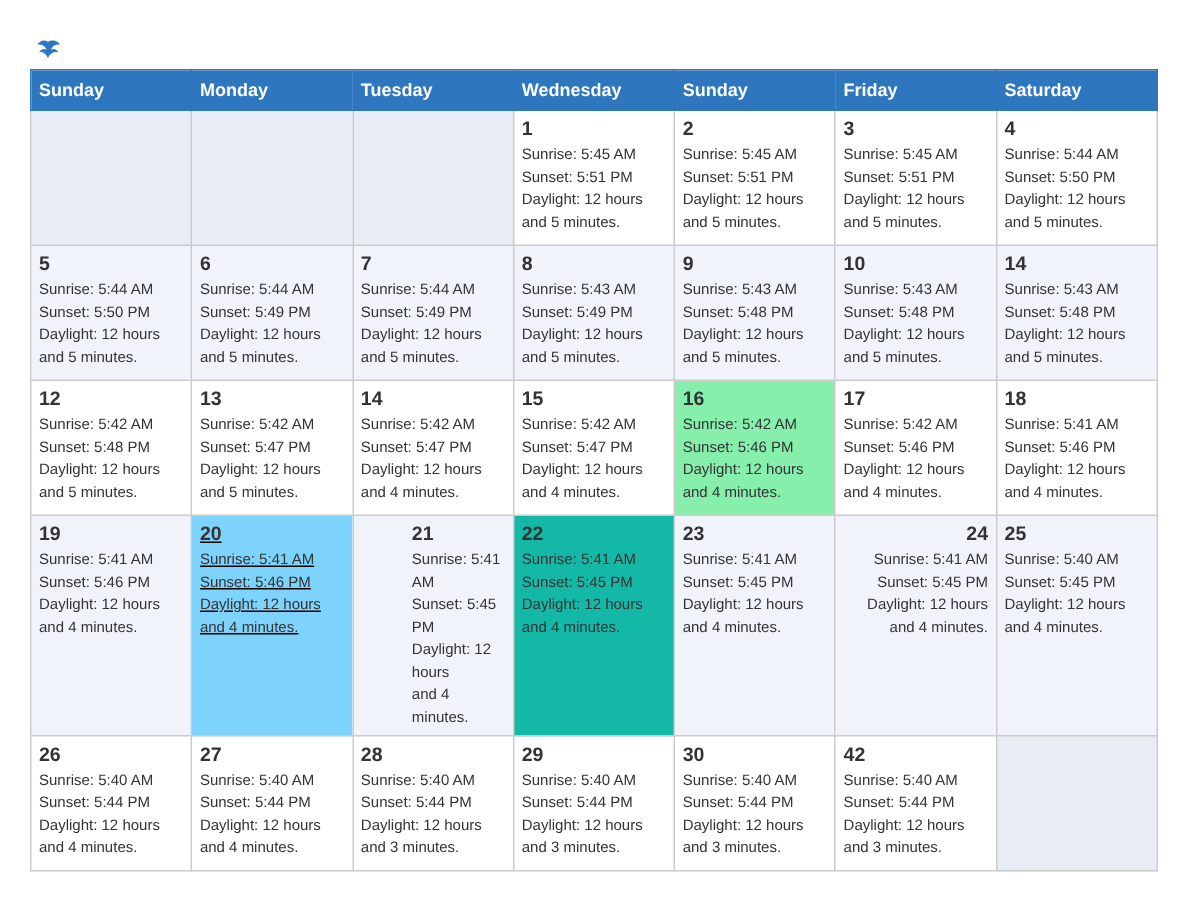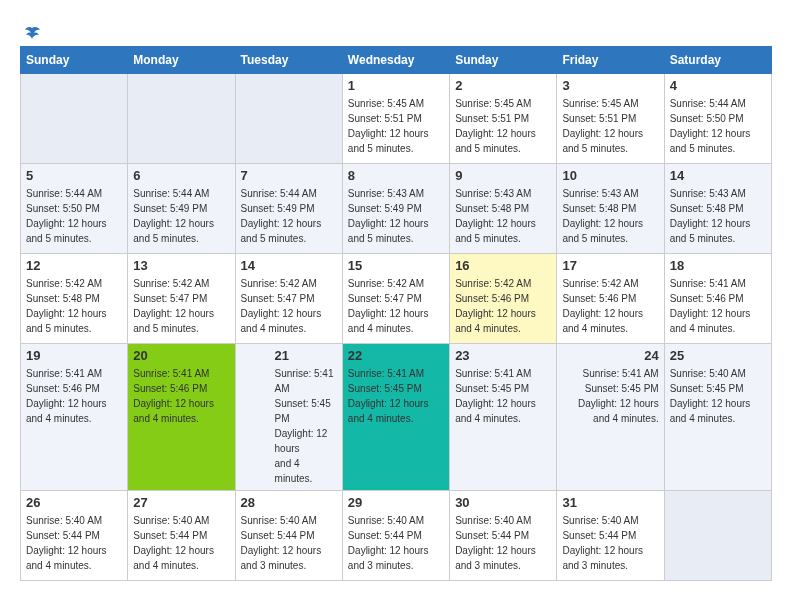--- a/index.html
+++ b/index.html
@@ -173,39 +173,39 @@
           <div class="day-info">Sunrise: 5:42 AM<br>Sunset: 5:47 PM<br>Daylight: 12 hours<br>and 5 minutes.</div>
         </td>
         <td style="background-color: rgb(255, 255, 255);">
           <span class="day-num">14</span>
           <div class="day-info">Sunrise: 5:42 AM<br>Sunset: 5:47 PM<br>Daylight: 12 hours<br>and 4 minutes.</div>
         </td>
         <td style="background-color: rgb(255, 255, 255); border-radius: 27px;">
           <span class="day-num">15</span>
           <div class="day-info">Sunrise: 5:42 AM<br>Sunset: 5:47 PM<br>Daylight: 12 hours<br>and 4 minutes.</div>
         </td>
-        <td style="background-color: #fef9c3;">
+        <td style="background-color: #86efac;">
           <span class="day-num">16</span>
           <div class="day-info">Sunrise: 5:42 AM<br>Sunset: 5:46 PM<br>Daylight: 12 hours<br>and 4 minutes.</div>
         </td>
         <td style="background-color: rgb(255, 255, 255);">
           <span class="day-num">17</span>
           <div class="day-info">Sunrise: 5:42 AM<br>Sunset: 5:46 PM<br>Daylight: 12 hours<br>and 4 minutes.</div>
         </td>
         <td style="background-color: rgb(255, 255, 255); border-radius: 26px;">
           <span class="day-num">18</span>
           <div class="day-info">Sunrise: 5:41 AM<br>Sunset: 5:46 PM<br>Daylight: 12 hours<br>and 4 minutes.</div>
         </td>
       </tr>
       <tr>
         <td style="background-color: rgb(240, 244, 250);">
           <span class="day-num">19</span>
           <div class="day-info">Sunrise: 5:41 AM<br>Sunset: 5:46 PM<br>Daylight: 12 hours<br>and 4 minutes.</div>
         </td>
-        <td style="background-color: #84cc16;">
+        <td style="background-color: #7dd3fc; text-decoration: underline;">
           <span class="day-num">20</span>
           <div class="day-info">Sunrise: 5:41 AM<br>Sunset: 5:46 PM<br>Daylight: 12 hours<br>and 4 minutes.</div>
         </td>
         <td style="background-color: rgb(240, 244, 250); padding-left: 39px;">
           <span class="day-num">21</span>
           <div class="day-info">Sunrise: 5:41 AM<br>Sunset: 5:45 PM<br>Daylight: 12 hours<br>and 4 minutes.</div>
         </td>
         <td style="background-color: #14b8a6;">
           <span class="day-num">22</span>
           <div class="day-info">Sunrise: 5:41 AM<br>Sunset: 5:45 PM<br>Daylight: 12 hours<br>and 4 minutes.</div>
@@ -238,19 +238,19 @@
         </td>
         <td style="background-color: rgb(255, 255, 255);">
           <span class="day-num">29</span>
           <div class="day-info">Sunrise: 5:40 AM<br>Sunset: 5:44 PM<br>Daylight: 12 hours<br>and 3 minutes.</div>
         </td>
         <td style="background-color: rgb(255, 255, 255);">
           <span class="day-num">30</span>
           <div class="day-info">Sunrise: 5:40 AM<br>Sunset: 5:44 PM<br>Daylight: 12 hours<br>and 3 minutes.</div>
         </td>
         <td style="background-color: rgb(255, 255, 255);">
-          <span class="day-num">31</span>
+          <span class="day-num">42</span>
           <div class="day-info">Sunrise: 5:40 AM<br>Sunset: 5:44 PM<br>Daylight: 12 hours<br>and 3 minutes.</div>
         </td>
         <td class="empty-cell"></td>
       </tr>
     </tbody>
 </table>
 
 </body></html>

